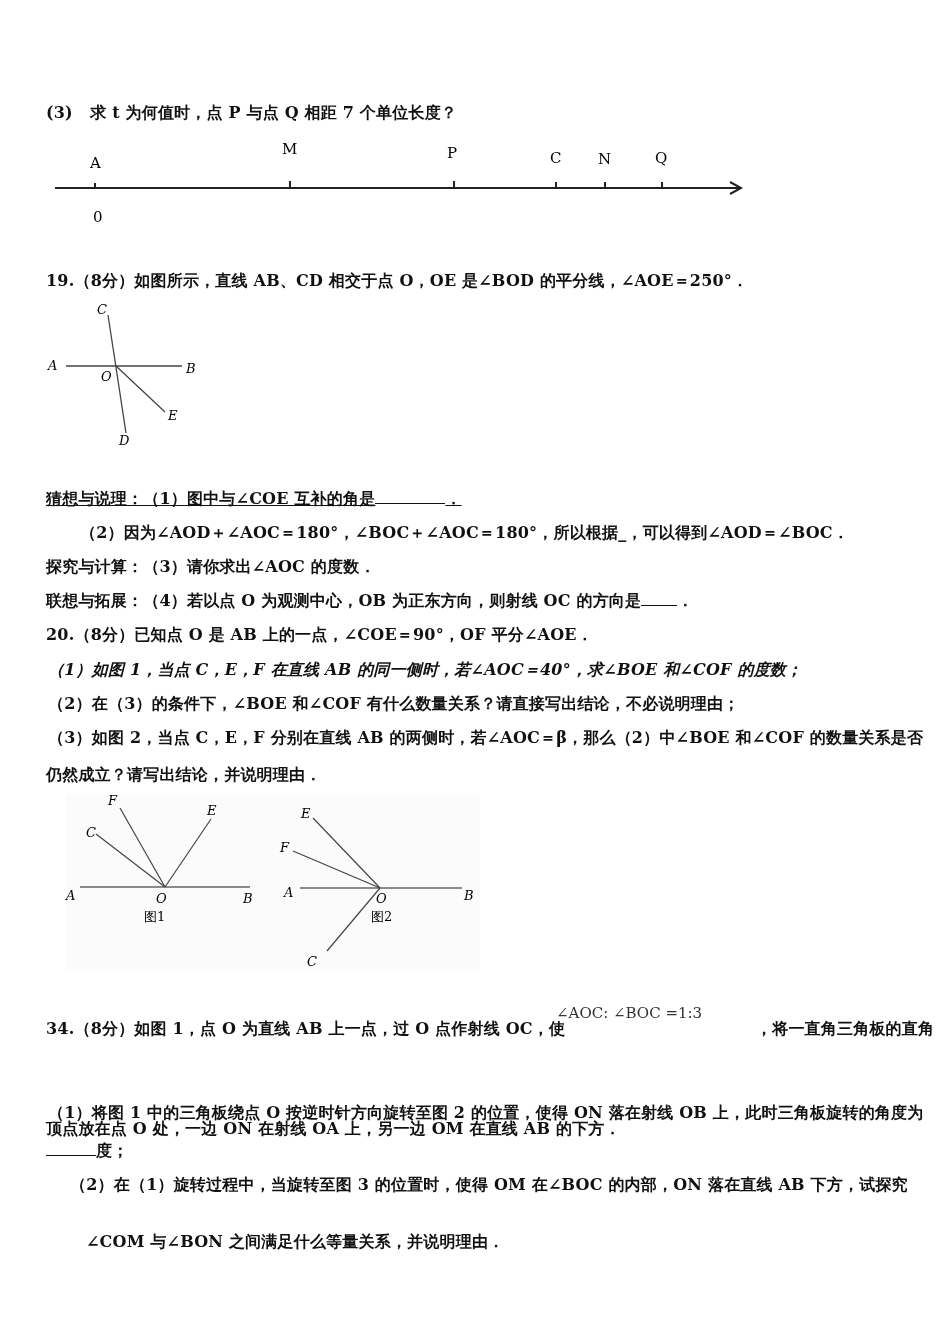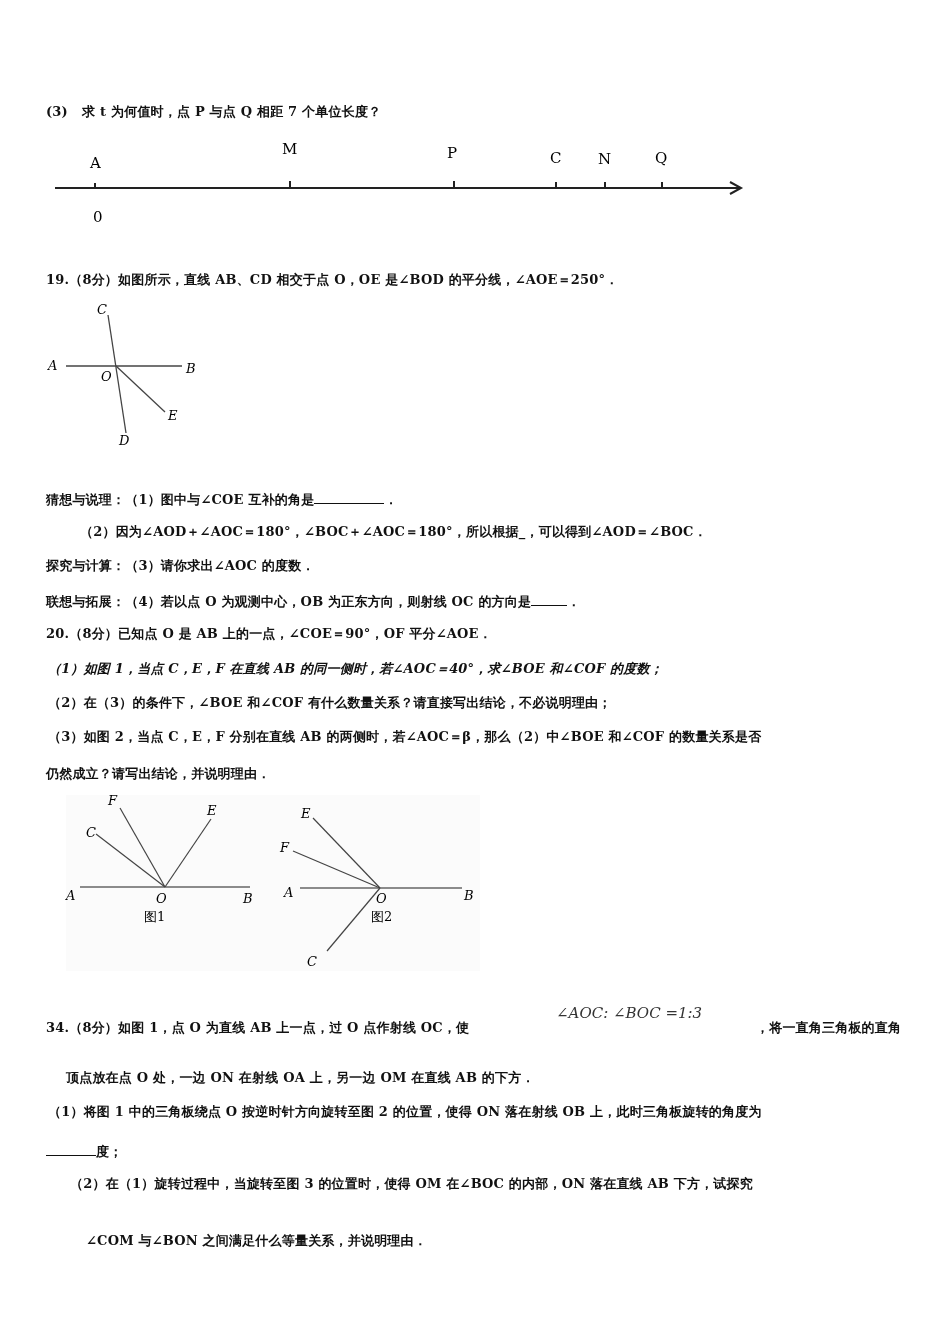--- a/index.html
+++ b/index.html
@@ -3,30 +3,30 @@
   <meta charset="utf-8">
   <style>
     html, body { margin: 0; padding: 0; background: #ffffff; }
     body {
       width: 950px; height: 1344px; position: relative; overflow: hidden;
       font-family: "DejaVu Serif", "Liberation Serif", serif;
       color: #111111;
     }
     .line {
       position: absolute; left: 46px; white-space: nowrap;
-      font-size: 13px; font-weight: bold; letter-spacing: 0.2px;
+      font-size: 16px; font-weight: bold; letter-spacing: 0.2px;
     }
     .ind { left: 48px; }
     .blank { display: inline-block; border-bottom: 1.5px solid #111; height: 14px; vertical-align: baseline; }
     svg text { font-family: "DejaVu Serif", "Liberation Serif", serif; }
     .fig { position: absolute; }
     .ratio {
       position: absolute; left: 556px; top: 1004px;
       font-family: "DejaVu Serif", "Liberation Serif", serif;
-      font-size: 15px; font-style: italic; font-weight: normal; color: #333;
+      font-size: 15px; font-weight: normal; color: #333;
       white-space: nowrap;
     }
   </style>
 </head>
 <body>
 
 <div class="line" style="top:103px;">(3)&nbsp;&nbsp;&nbsp;求 t 为何值时，点 P 与点 Q 相距 7 个单位长度？</div>
 
 <svg class="fig" style="left:0; top:135px;" width="760" height="100" viewBox="0 135 760 100">
   <line x1="55" y1="188" x2="740" y2="188" stroke="#222" stroke-width="2"></line>
@@ -53,21 +53,21 @@
   <line x1="108" y1="315" x2="126" y2="433" stroke="#444" stroke-width="1.3"></line>
   <line x1="116" y1="366" x2="165" y2="412" stroke="#444" stroke-width="1.3"></line>
   <text x="48" y="370" font-size="13" font-style="italic">A</text>
   <text x="186" y="373" font-size="13" font-style="italic">B</text>
   <text x="97" y="314" font-size="13" font-style="italic">C</text>
   <text x="119" y="445" font-size="13" font-style="italic">D</text>
   <text x="168" y="420" font-size="13" font-style="italic">E</text>
   <text x="101" y="381" font-size="13" font-style="italic">O</text>
 </svg>
 
-<div class="line" style="top:489px;">
+<div class="line" style="top:489px;text-decoration:underline;">
   <span>猜想与说理：（1）图中与∠COE 互补的角是</span><span class="blank" style="width:70px;"></span><span>．</span>
 </div>
 <div class="line ind" style="top:523px;margin-left:32px;">（2）因为∠AOD＋∠AOC＝180°，∠BOC＋∠AOC＝180°，所以根据_，可以得到∠AOD＝∠BOC．</div>
 <div class="line" style="top:557px;">探究与计算：（3）请你求出∠AOC 的度数．</div>
 <div class="line" style="top:591px;">
   <span>联想与拓展：（4）若以点 O 为观测中心，OB 为正东方向，则射线 OC 的方向是</span><span class="blank" style="width:36px;"></span><span>．</span>
 </div>
 
 <div class="line" style="top:625px;">20.（8分）已知点 O 是 AB 上的一点，∠COE＝90°，OF 平分∠AOE．</div>
 <div class="line ind" style="top:660px;font-style:italic;">（1）如图 1，当点 C，E，F 在直线 AB 的同一侧时，若∠AOC＝40°，求∠BOE 和∠COF 的度数；</div>
@@ -99,19 +99,19 @@
   <text x="307" y="966" font-size="13" font-style="italic">C</text>
   <text x="301" y="818" font-size="13" font-style="italic">E</text>
   <text x="280" y="852" font-size="13" font-style="italic">F</text>
   <text x="376" y="903" font-size="13" font-style="italic">O</text>
   <text x="371" y="921" font-size="13">图2</text>
 </svg>
 
 <div class="line" style="top:1019px;">34.（8分）如图 1，点 O 为直线 AB 上一点，过 O 点作射线 OC，使</div>
 <div class="ratio">∠AOC: ∠BOC =1:3</div>
 <div class="line" style="top:1019px; left:716px;margin-left:40px;">，将一直角三角板的直角</div>
-<div class="line" style="top:1069px;margin-left:20px;">顶点放在点 O 处，一边 ON 在射线 OA 上，另一边 OM 在直线 AB 的下方．</div>
+<div class="line" style="top:1119px;">顶点放在点 O 处，一边 ON 在射线 OA 上，另一边 OM 在直线 AB 的下方．</div>
 <div class="line ind" style="top:1103px;">（1）将图 1 中的三角板绕点 O 按逆时针方向旋转至图 2 的位置，使得 ON 落在射线 OB 上，此时三角板旋转的角度为</div>
 <div class="line" style="top:1141px;">
   <span class="blank" style="width:50px;"></span><span>度；</span>
 </div>
 <div class="line ind" style="top:1175px;margin-left:22px;">（2）在（1）旋转过程中，当旋转至图 3 的位置时，使得 OM 在∠BOC 的内部，ON 落在直线 AB 下方，试探究</div>
 <div class="line" style="top:1232px;margin-left:40px;">∠COM 与∠BON 之间满足什么等量关系，并说明理由．</div>
 
 </body></html>

